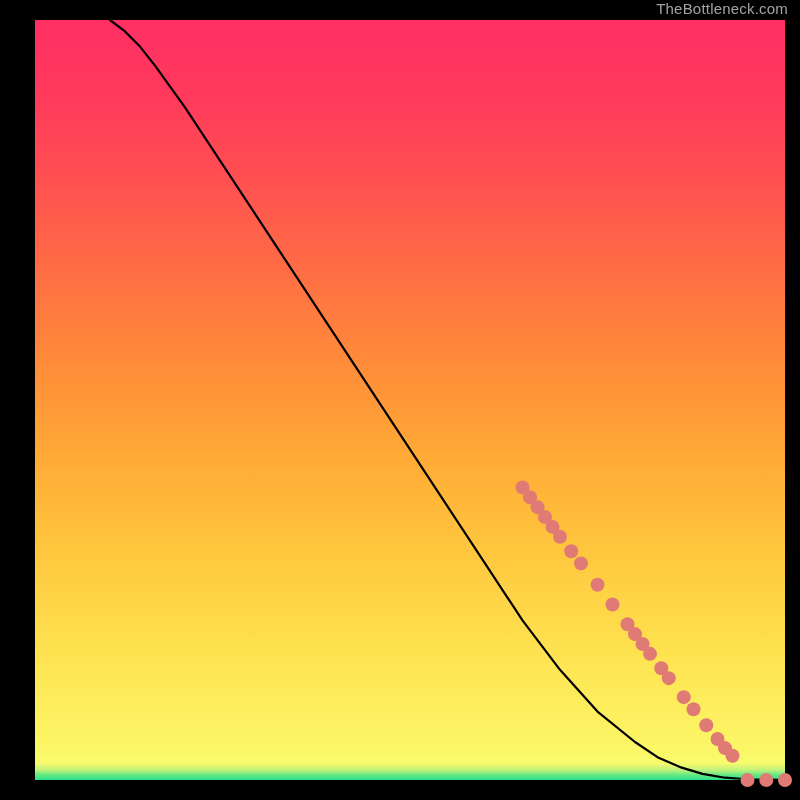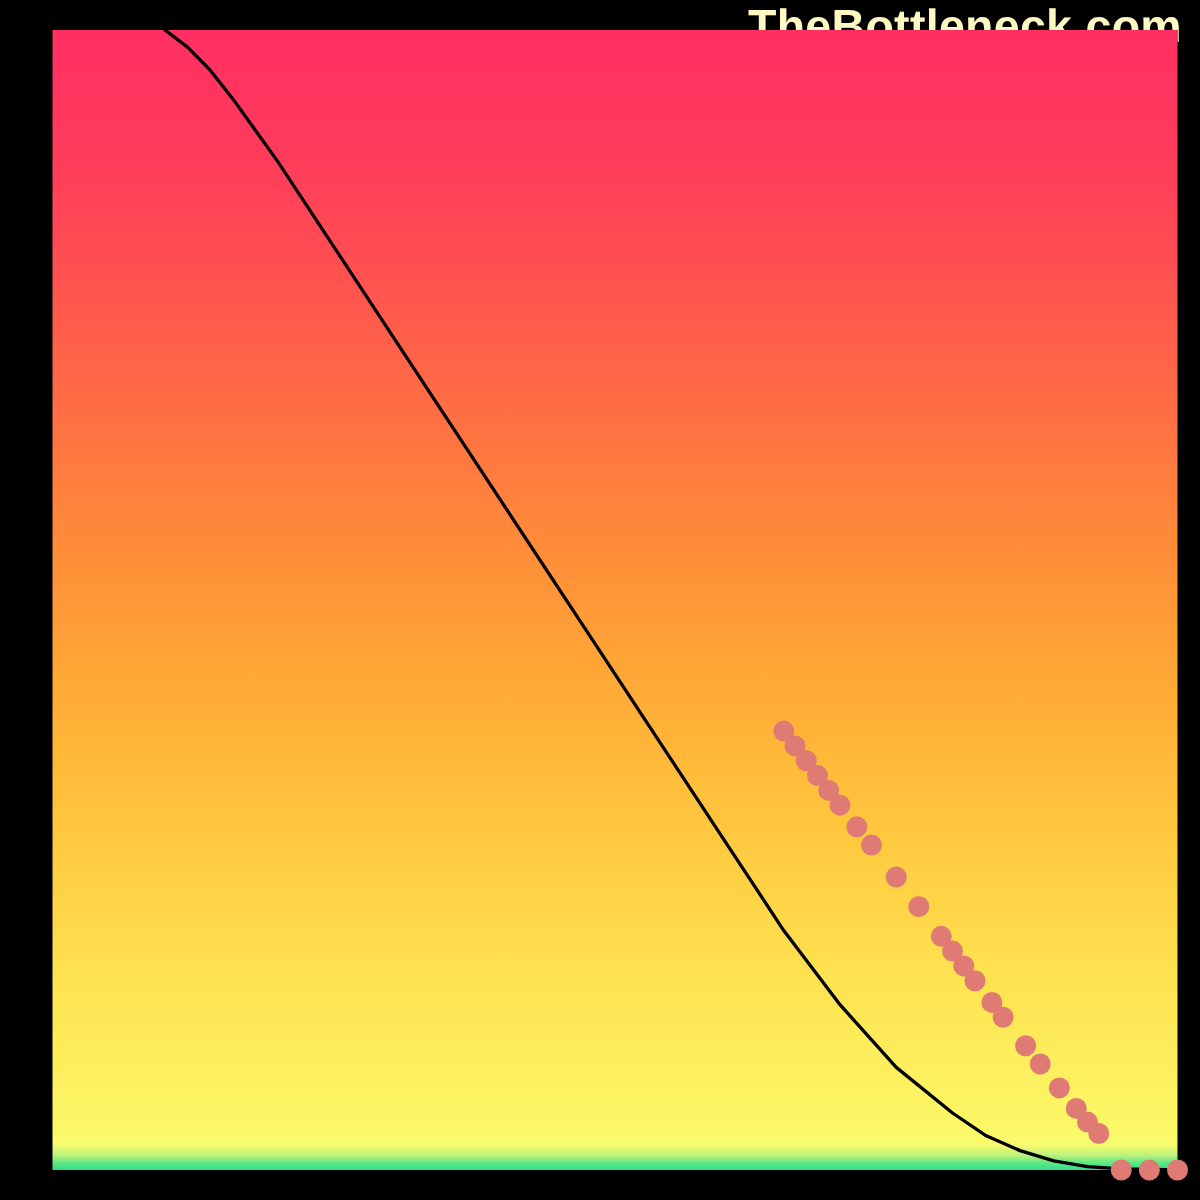--- a/index.html
+++ b/index.html
@@ -40,23 +40,23 @@
       #ff6b45 68%,
       #ff4e52 80%,
       #ff3a5c 90%,
       #ff2f63 100%
     );
   }
   .watermark {
     position: absolute;
     top: 0px;
     right: 12px;
-    font-size: 31px;
-    font-weight: 700;
-    color: #fef9c3;
+    font-size: 15px;
+    font-weight: 400;
+    color: #a3a3a3;
     letter-spacing: 0.2px;
   }
   svg.curve {
     position: absolute;
     left: 0;
     top: 0;
     width: 750px;
     height: 760px;
     overflow: visible;
   }

